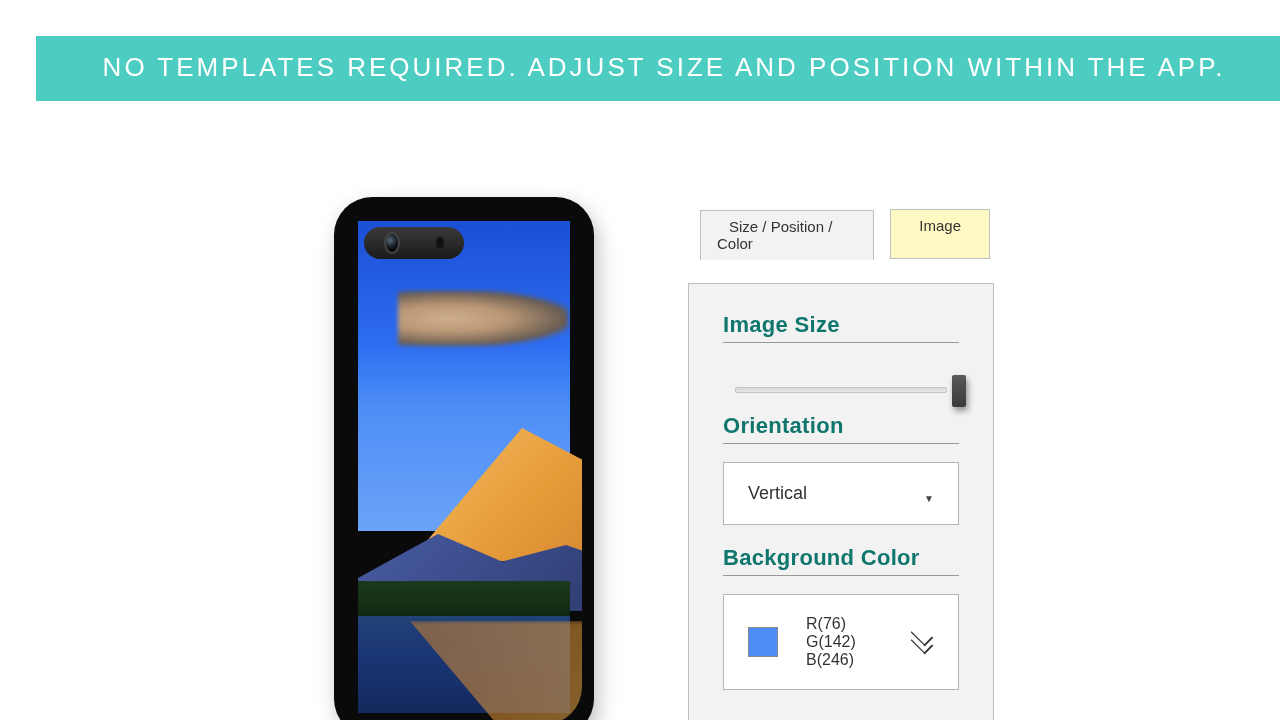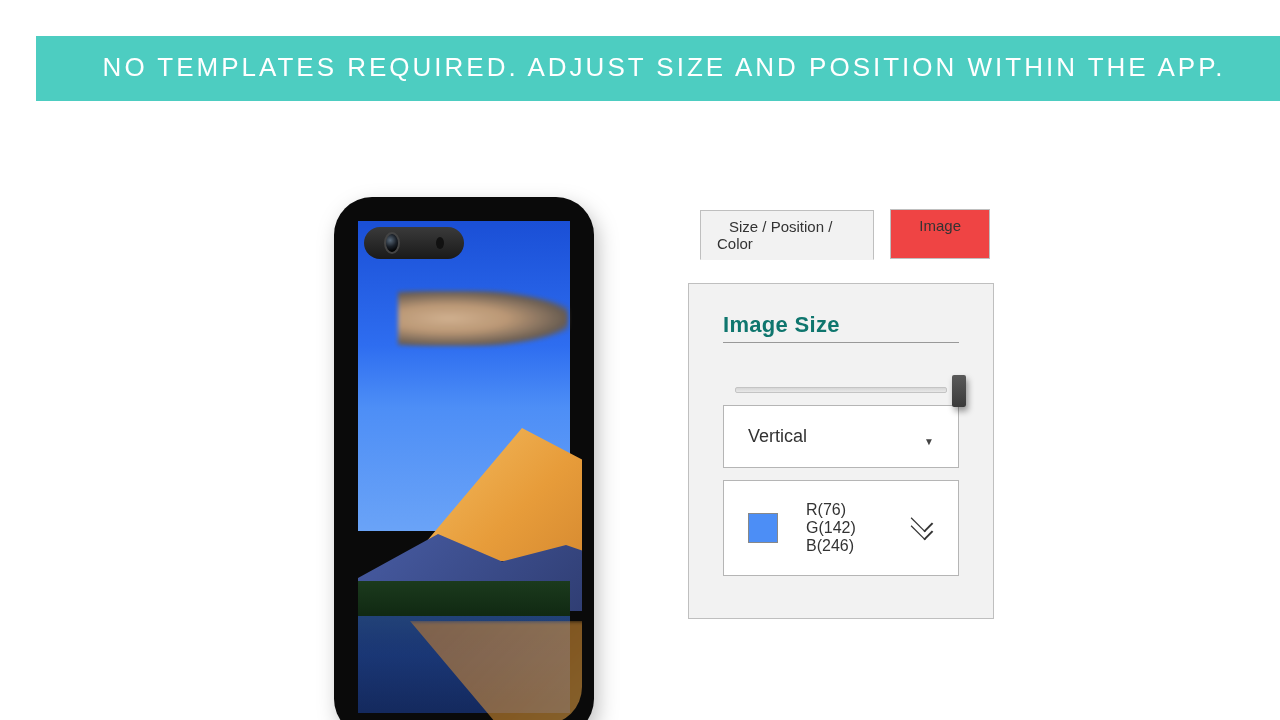--- a/index.html
+++ b/index.html
@@ -145,21 +145,21 @@
     cursor: pointer;
     margin-right: 4px;
     position: relative;
   }
   .tab.active {
     border-bottom: 1px solid #f2f2f2;
     background: #f2f2f2;
     top: 1px;
   }
   .tab.inactive {
-    background: #ef4444;
+    background: #fef9c3;
   }
   .panel {
     border: 1px solid #bfbfbf;
     background: #f2f2f2;
     padding: 22px 22px 30px 22px;
     margin-top: 0;
   }
   .section-title {
     font-family: "Arial Narrow", "Helvetica Neue Condensed", Arial, sans-serif;
     font-stretch: condensed;
@@ -287,25 +287,27 @@
     </div>
 
     <div class="panel">
 
       <div class="section-title">Image Size</div>
       <div class="slider">
         <div class="slider-track"></div>
         <div class="slider-handle" id="size-handle" style="left: calc(95% - 7px);"></div>
       </div>
 
+      <div class="section-title">Orientation</div>
       <div class="select">
         <span>Vertical</span>
         <span class="select-caret">▼</span>
       </div>
 
+      <div class="section-title">Background Color</div>
       <div class="color-row">
         <div class="swatch" id="bg-swatch" style="background: rgb(76, 142, 246);"></div>
         <div class="color-text">R(76) G(142) B(246)</div>
         <div class="chevrons"></div>
       </div>
 
     </div>
   </div>
 
 </div>

